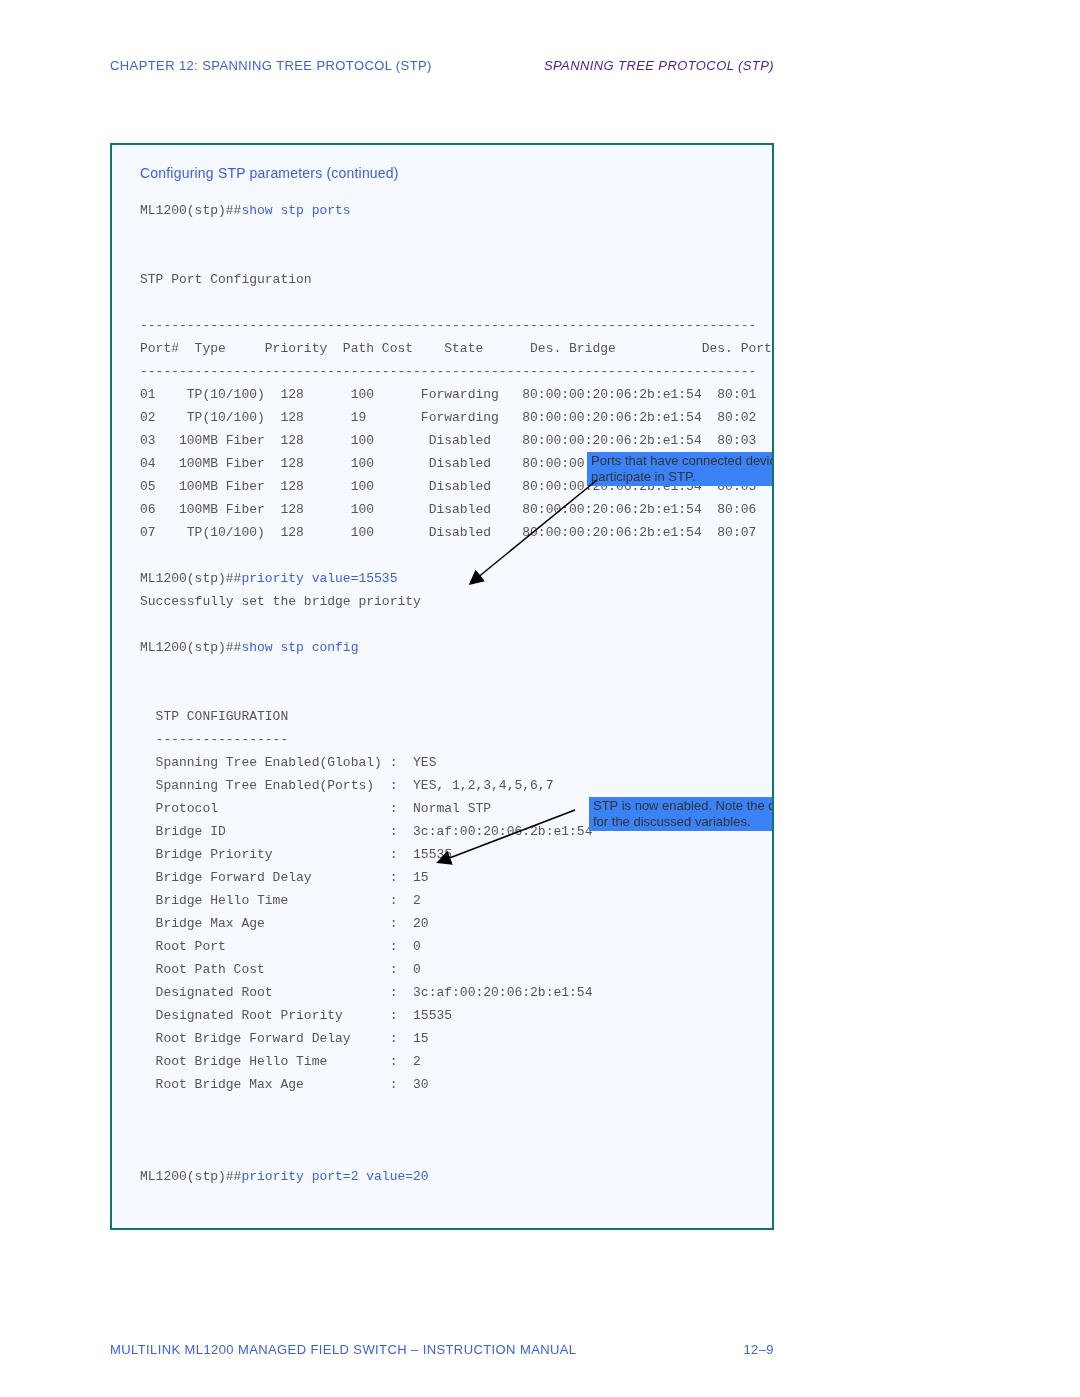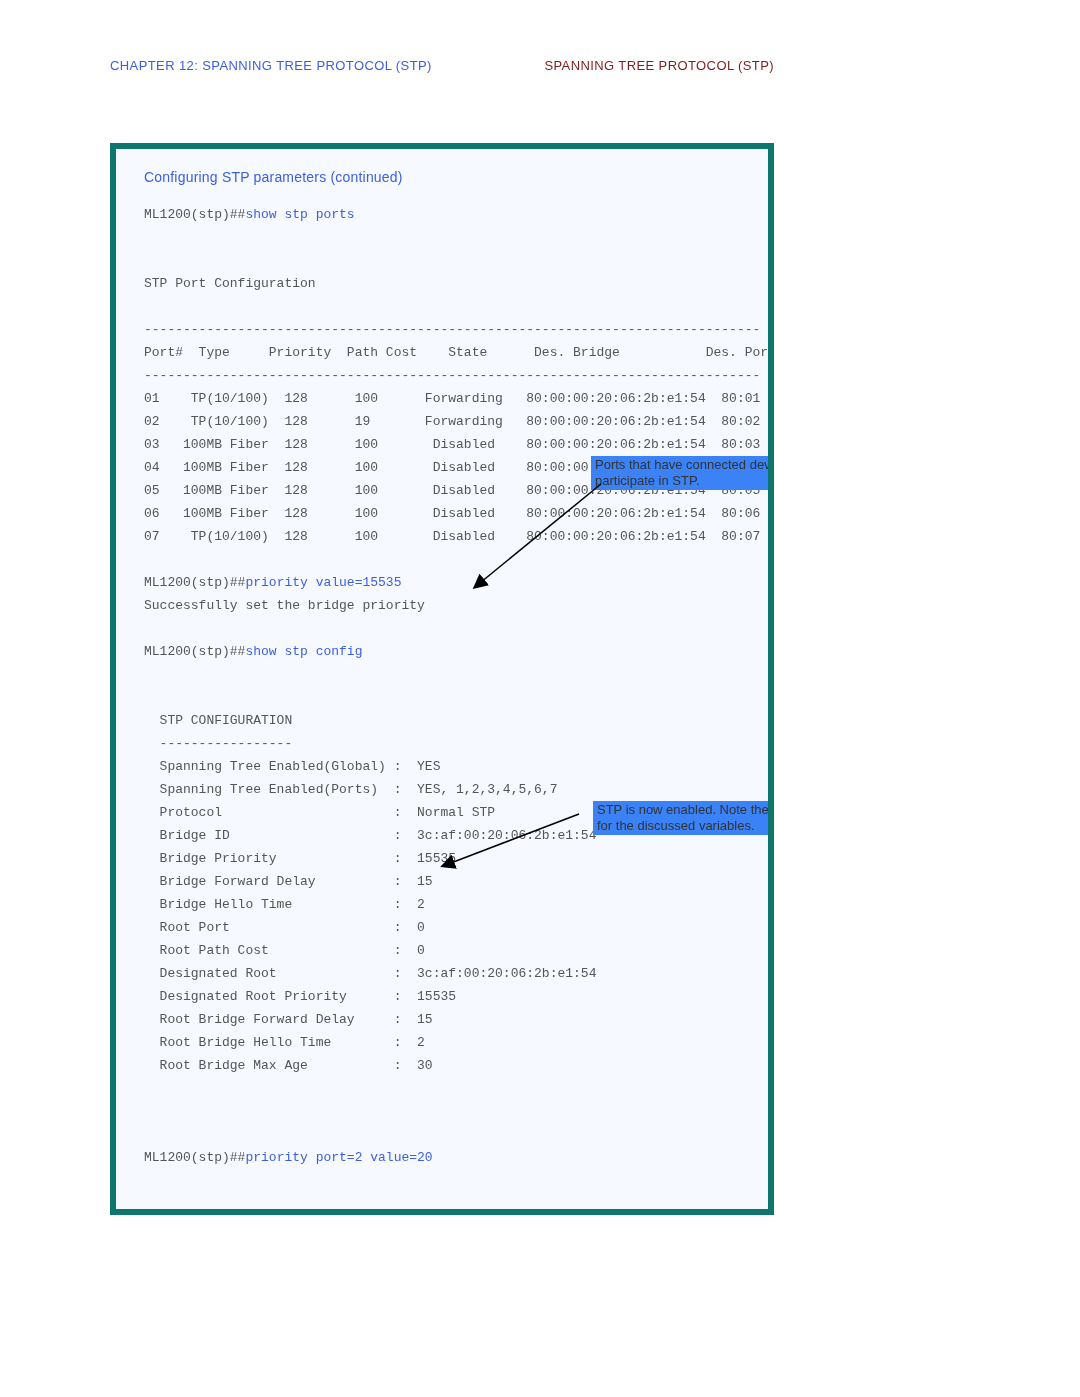--- a/index.html
+++ b/index.html
@@ -21,24 +21,25 @@
   }
   .header-row {
     display: flex;
     justify-content: space-between;
     font-size: 13px;
     letter-spacing: 0.4px;
     color: #3b5fe0;
     margin-bottom: 70px;
   }
   .header-right {
-    color: #7f1d1d;
+    color: #4c1d95;
+    font-style: italic;
   }
   .content-box {
-    border: 6px solid #0f766e;
+    border: 2px solid #0f766e;
     background: #f6f9ff;
     padding: 20px 26px 40px 28px;
     position: relative;
     overflow: hidden;
   }
   .box-title {
     color: #3b5fe0;
     font-size: 14px;
     letter-spacing: 0.2px;
     margin-bottom: 18px;
@@ -128,20 +129,21 @@
 
     <div class="term">  STP CONFIGURATION</div>
     <div class="term">  -----------------</div>
     <div class="term">  Spanning Tree Enabled(Global) :  YES</div>
     <div class="term">  Spanning Tree Enabled(Ports)  :  YES, 1,2,3,4,5,6,7</div>
     <div class="term">  Protocol                      :  Normal STP</div>
     <div class="term">  Bridge ID                     :  3c:af:00:20:06:2b:e1:54</div>
     <div class="term">  Bridge Priority               :  15535</div>
     <div class="term">  Bridge Forward Delay          :  15</div>
     <div class="term">  Bridge Hello Time             :  2</div>
+    <div class="term">  Bridge Max Age                :  20</div>
     <div class="term">  Root Port                     :  0</div>
     <div class="term">  Root Path Cost                :  0</div>
     <div class="term">  Designated Root               :  3c:af:00:20:06:2b:e1:54</div>
     <div class="term">  Designated Root Priority      :  15535</div>
     <div class="term">  Root Bridge Forward Delay     :  15</div>
     <div class="term">  Root Bridge Hello Time        :  2</div>
     <div class="term">  Root Bridge Max Age           :  30</div>
 
     <div class="term">&nbsp;
 &nbsp;
@@ -165,14 +167,18 @@
       <defs>
         <marker id="ah2" markerWidth="10" markerHeight="10" refX="8" refY="5" orient="auto">
           <path d="M0,0 L10,5 L0,10 Z" fill="#000"></path>
         </marker>
       </defs>
       <line x1="168" y1="10" x2="32" y2="62" stroke="#000" stroke-width="1.5" marker-end="url(#ah2)"></line>
     </svg>
 
   </div>
 
+  <div class="footer-row">
+    <div>MULTILINK ML1200 MANAGED FIELD SWITCH – INSTRUCTION MANUAL</div>
+    <div>12–9</div>
+  </div>
 
 </div>
 
 </body></html>

